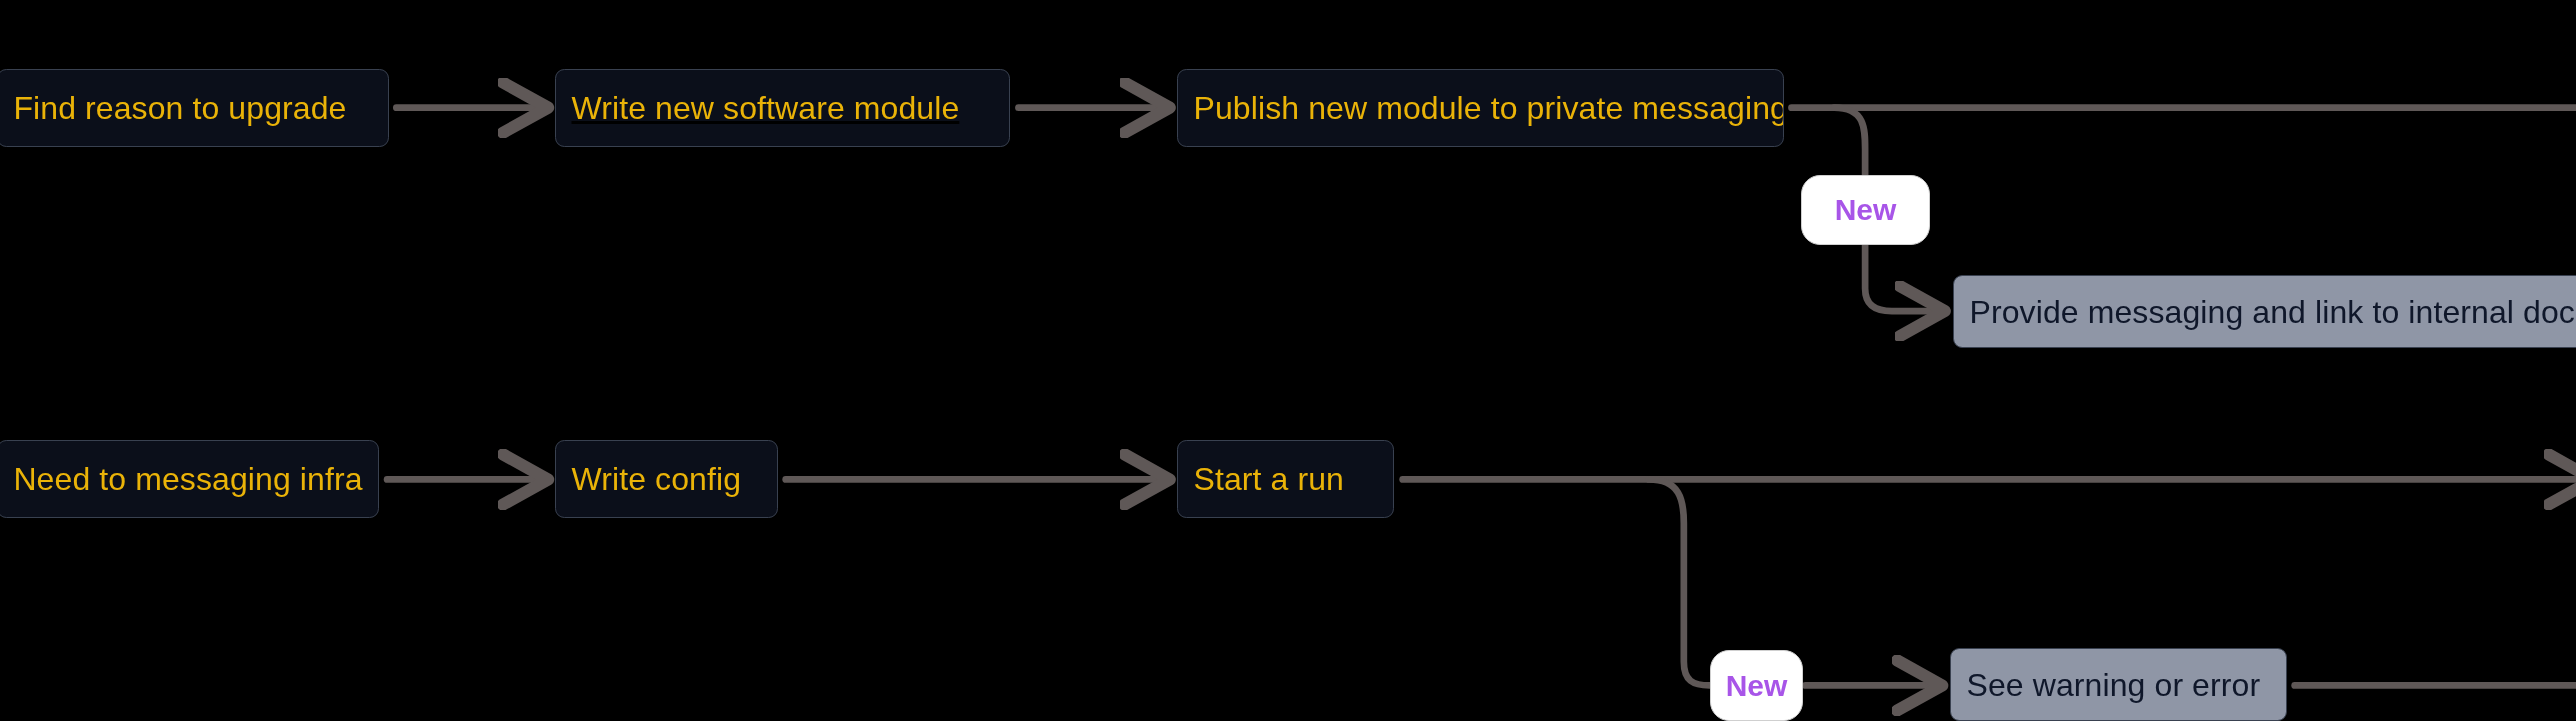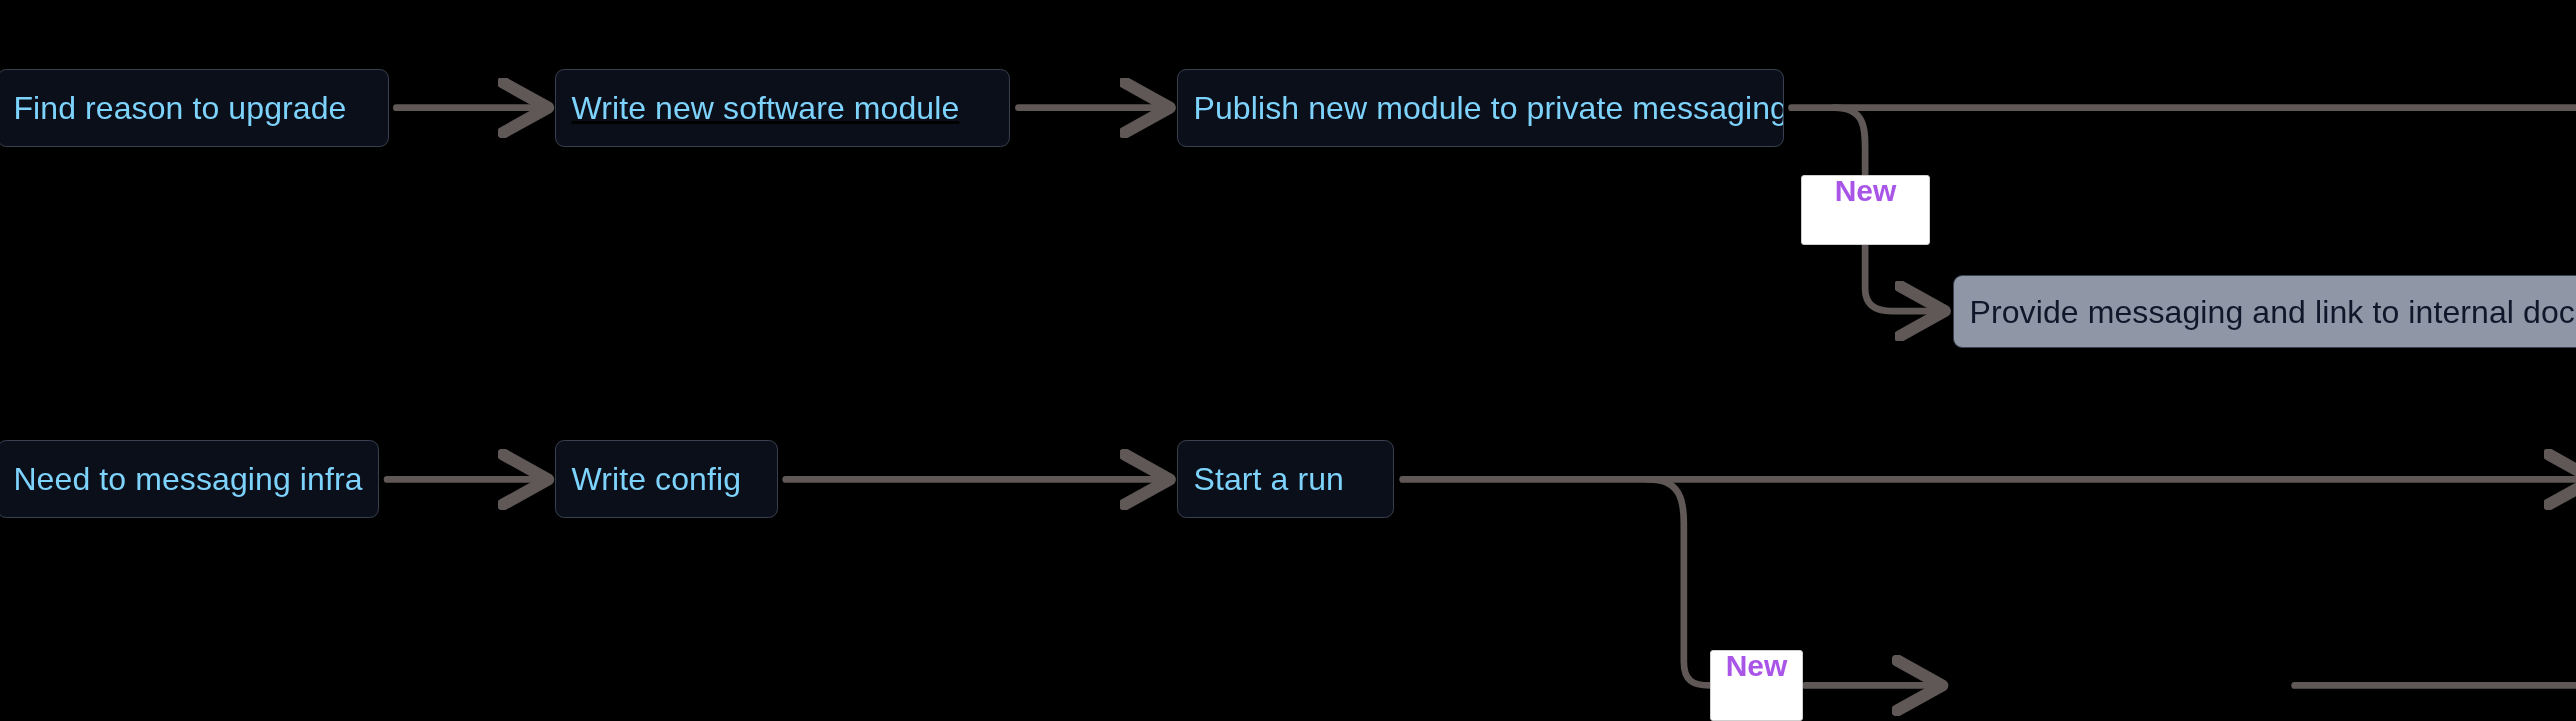--- a/index.html
+++ b/index.html
@@ -40,36 +40,37 @@
   }
   .node .node-label {
     font-size: 32px;
     line-height: 1;
     letter-spacing: 0.1px;
   }
   .node.dark {
     background: #0b0f1a;
   }
   .node.dark .node-label {
-    color: #7dd3fc;
+    color: #eab308;
   }
   .node.grey {
     background: #8f96a6;
   }
   .node.grey .node-label {
     color: #0f172a;
   }
   .badge {
     position: absolute;
     box-sizing: border-box;
     display: flex;
+    align-items: center;
     justify-content: center;
     background: #ffffff;
     border: 1.5px solid #cfcfcf;
-    border-radius: 3px;
+    border-radius: 19px;
     z-index: 5;
   }
   .badge .badge-label {
     font-size: 30px;
     font-weight: bold;
     line-height: 1;
     color: #a855e8;
   }
 </style>
 </head>
@@ -151,15 +152,18 @@
   </div>
 
   <div class="node dark" style="left:1177px; top:440px; width:217px; height:78px;">
     <span class="node-label">Start a run</span>
   </div>
 
   <div class="badge" style="left:1710px; top:650px; width:93px; height:71px;">
     <span class="badge-label">New</span>
   </div>
 
+  <div class="node grey" style="left:1950px; top:648px; width:337px; height:73px;">
+    <span class="node-label">See warning or error</span>
+  </div>
 
 </div>
 
 
 </body></html>

